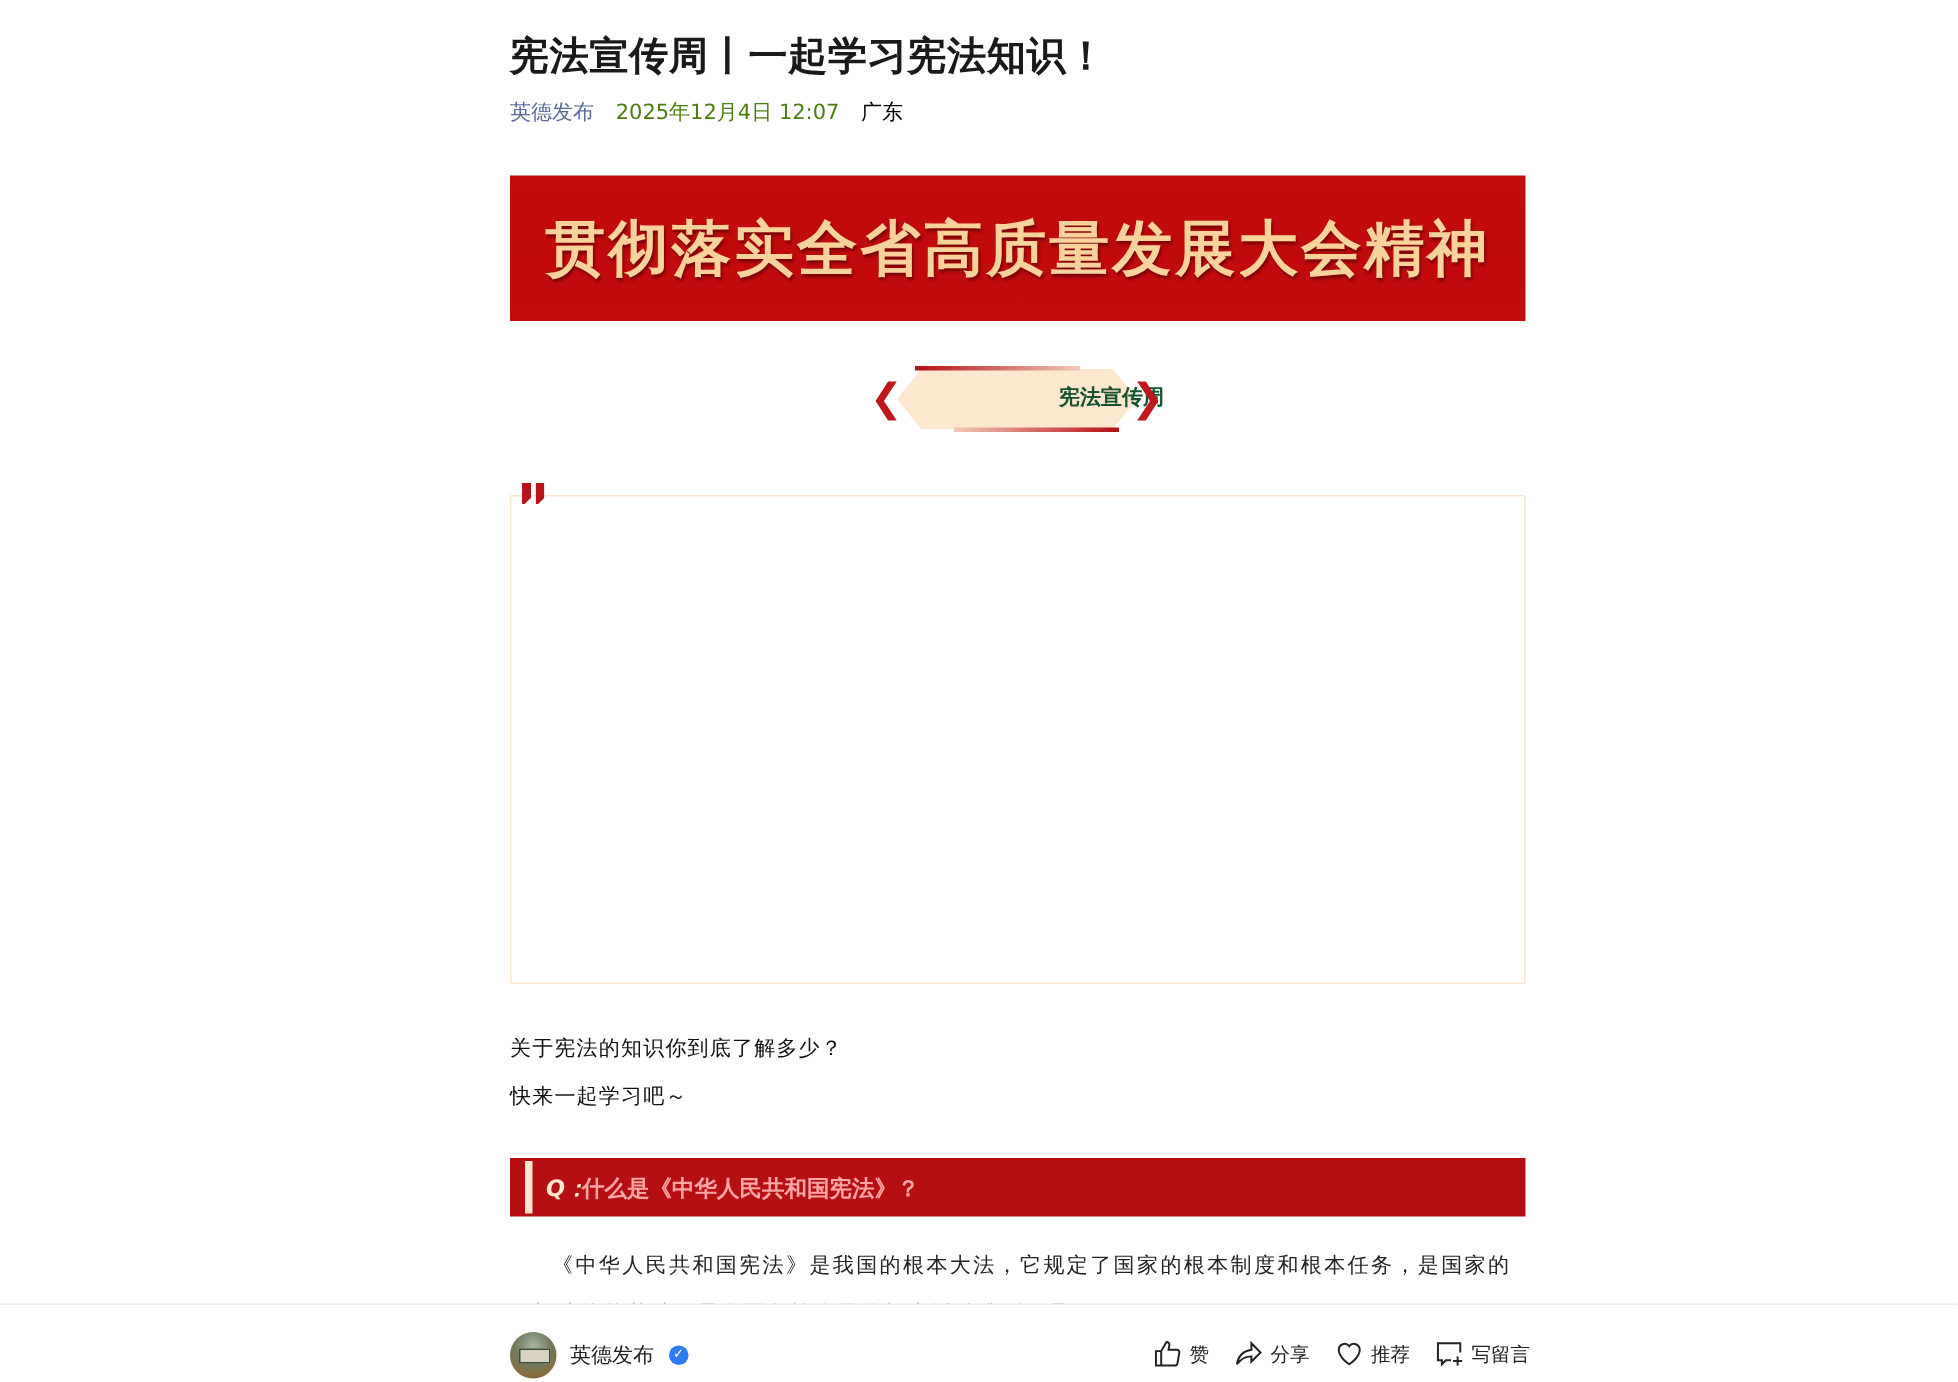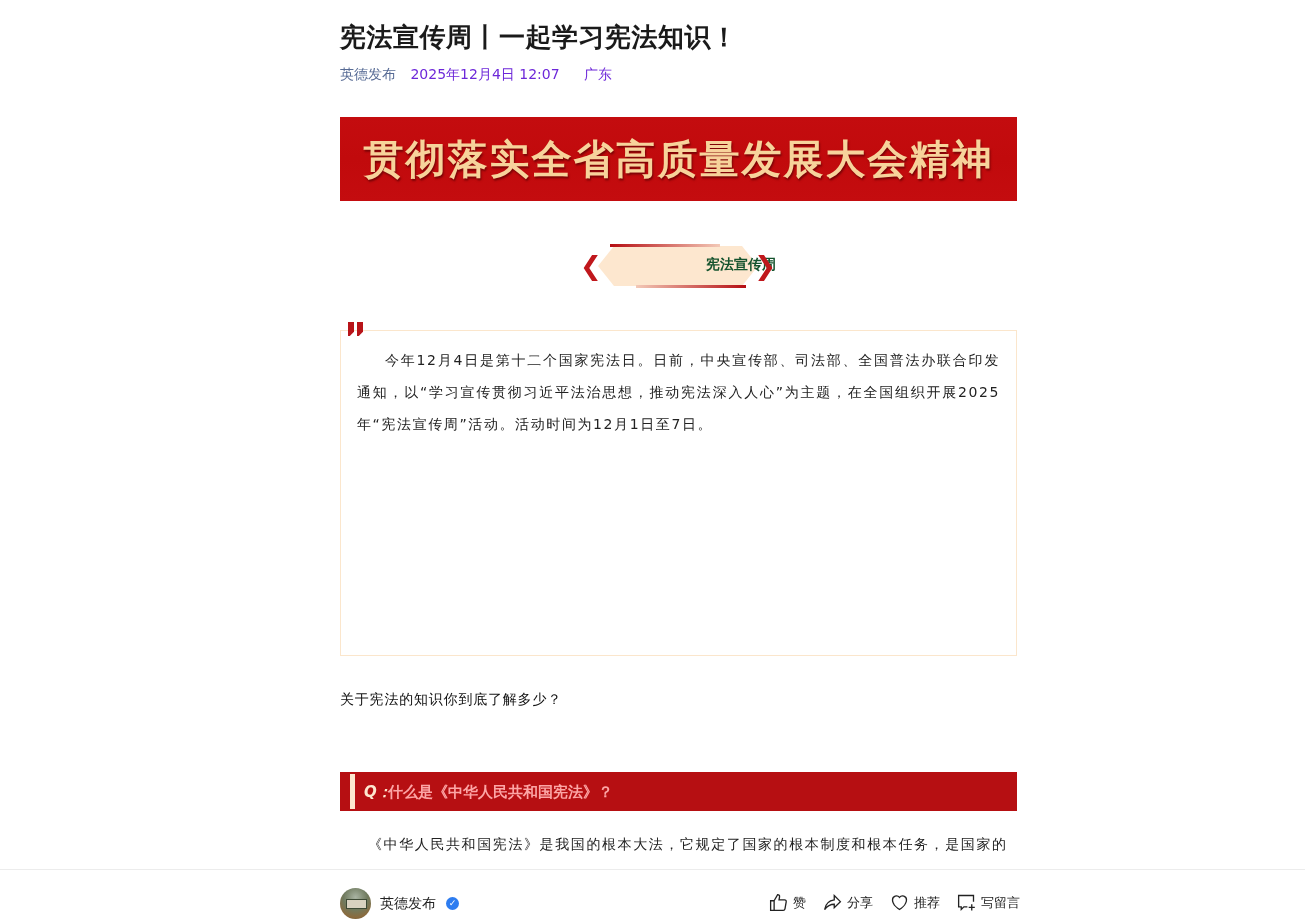--- a/index.html
+++ b/index.html
@@ -2,23 +2,23 @@
 <html><head>
 <meta charset="utf-8">
 <style>
   * { box-sizing: border-box; margin: 0; padding: 0; }
   html, body { width: 1305px; height: 921px; overflow: hidden; background: #ffffff; }
   body { font-family: "DejaVu Sans", "Liberation Sans", sans-serif; color: #222; position: relative; }
   .article { position: absolute; left: 340px; top: 0; width: 677px; }
   .title { position: absolute; left: 0; top: 20px; font-size: 26px; font-weight: bold; color: #1a1a1a; letter-spacing: 0.5px; white-space: nowrap; }
   .meta { position: absolute; left: 0; top: 66px; font-size: 14px; white-space: nowrap; }
   .meta .author { color: #576b95; margin-right: 10px; }
-  .meta .date { color: #6d28d9; margin-right: 20px; }
-  .meta .loc { color: #6d28d9; }
-  .banner { position: absolute; left: 0; top: 117px; width: 677px; height: 84px; background: linear-gradient(180deg, #c40c0f 0%, #c10a0c 50%, #c40c0f 100%); display: flex; align-items: center; justify-content: center; }
+  .meta .date { color: #4d7c0f; margin-right: 10px; }
+  .meta .loc { color: #000000; }
+  .banner { position: absolute; left: 0; top: 117px; width: 677px; height: 97px; background: linear-gradient(180deg, #c40c0f 0%, #c10a0c 50%, #c40c0f 100%); display: flex; align-items: center; justify-content: center; }
   .banner span { font-family: "DejaVu Serif", "Liberation Serif", serif; font-weight: bold; font-size: 40px; color: #f7d39b; letter-spacing: 2px; text-shadow: 1px 2px 2px #7a0406; white-space: nowrap; }
   .section-tag { position: absolute; left: 240px; top: 244px; width: 196px; height: 44px; }
   .section-tag .arrow { position: absolute; top: 8px; font-size: 26px; color: #c0171c; font-weight: bold; line-height: 28px; }
   .section-tag .arrow.left { left: 0; }
   .section-tag .arrow.right { right: 0; }
   .section-tag .plate { position: absolute; left: 18px; top: 2px; width: 160px; height: 40px; background: #fde7cf; clip-path: polygon(10% 0, 90% 0, 100% 50%, 90% 100%, 10% 100%, 0 50%); }
   .section-tag .bar-top { position: absolute; left: 30px; top: 0; width: 110px; height: 3px; background: linear-gradient(90deg, #b50d12, #f3c9b7); }
   .section-tag .bar-bot { position: absolute; left: 56px; bottom: 0; width: 110px; height: 3px; background: linear-gradient(90deg, #f3c9b7, #b50d12); }
   .section-tag .label { position: absolute; left: 0; width: 100%; top: 12px; text-align: right; font-size: 14px; font-weight: bold; color: #14532d; }
   .quote-mark { position: absolute; left: 8px; top: 322px; width: 16px; height: 14px; }
@@ -62,29 +62,29 @@
   <div class="section-tag">
     <span class="arrow left">❮</span>
     <div class="plate"></div>
     <div class="bar-top"></div>
     <div class="bar-bot"></div>
     <span class="label">宪法宣传周</span>
     <span class="arrow right">❯</span>
   </div>
 
   <div class="quote-box">
-    <p>今年12月4日是第十二个国家宪法日。日前，中央宣传部、司法部、全国普法办联合印发通知，以“学习宣传贯彻习近平法治思想，推动宪法深入人心”为主题，在全国组织开展2025年“宪法宣传周”活动。活动时间为12月1日至7日。</p>
   </div>
   <div class="quote-mark">
       <i></i>
       <i></i>
     </div>
 
   <div class="center-lines">
     <div>关于宪法的知识你到底了解多少？</div>
+    <div>快来一起学习吧～</div>
   </div>
 
   <div class="q-header">
     <div class="stripe"></div>
     <span class="q">Q：</span>
     <span class="qtext">什么是《中华人民共和国宪法》？</span>
   </div>
 
   <p class="answer">《中华人民共和国宪法》是我国的根本大法，它规定了国家的根本制度和根本任务，是国家的一切法律的基础，是全国各族人民的根本活动准则。是</p>
 </div>

